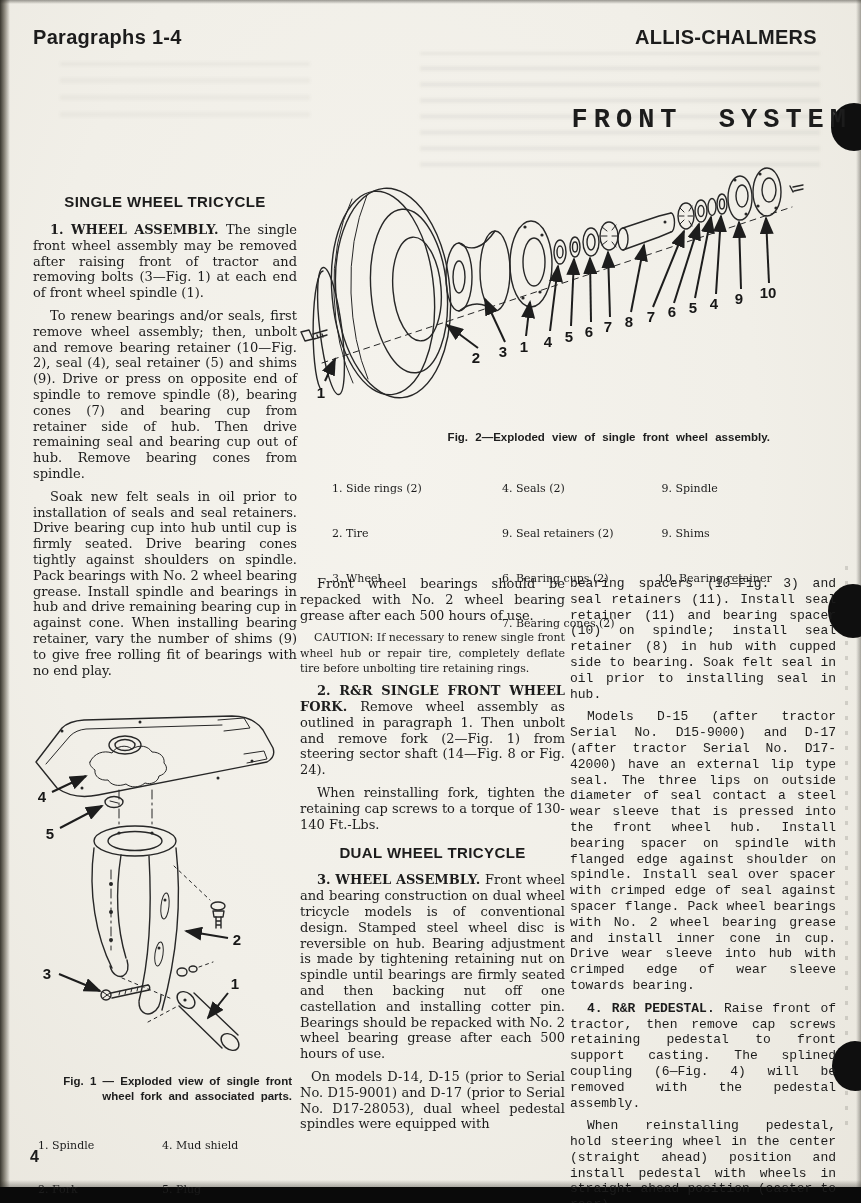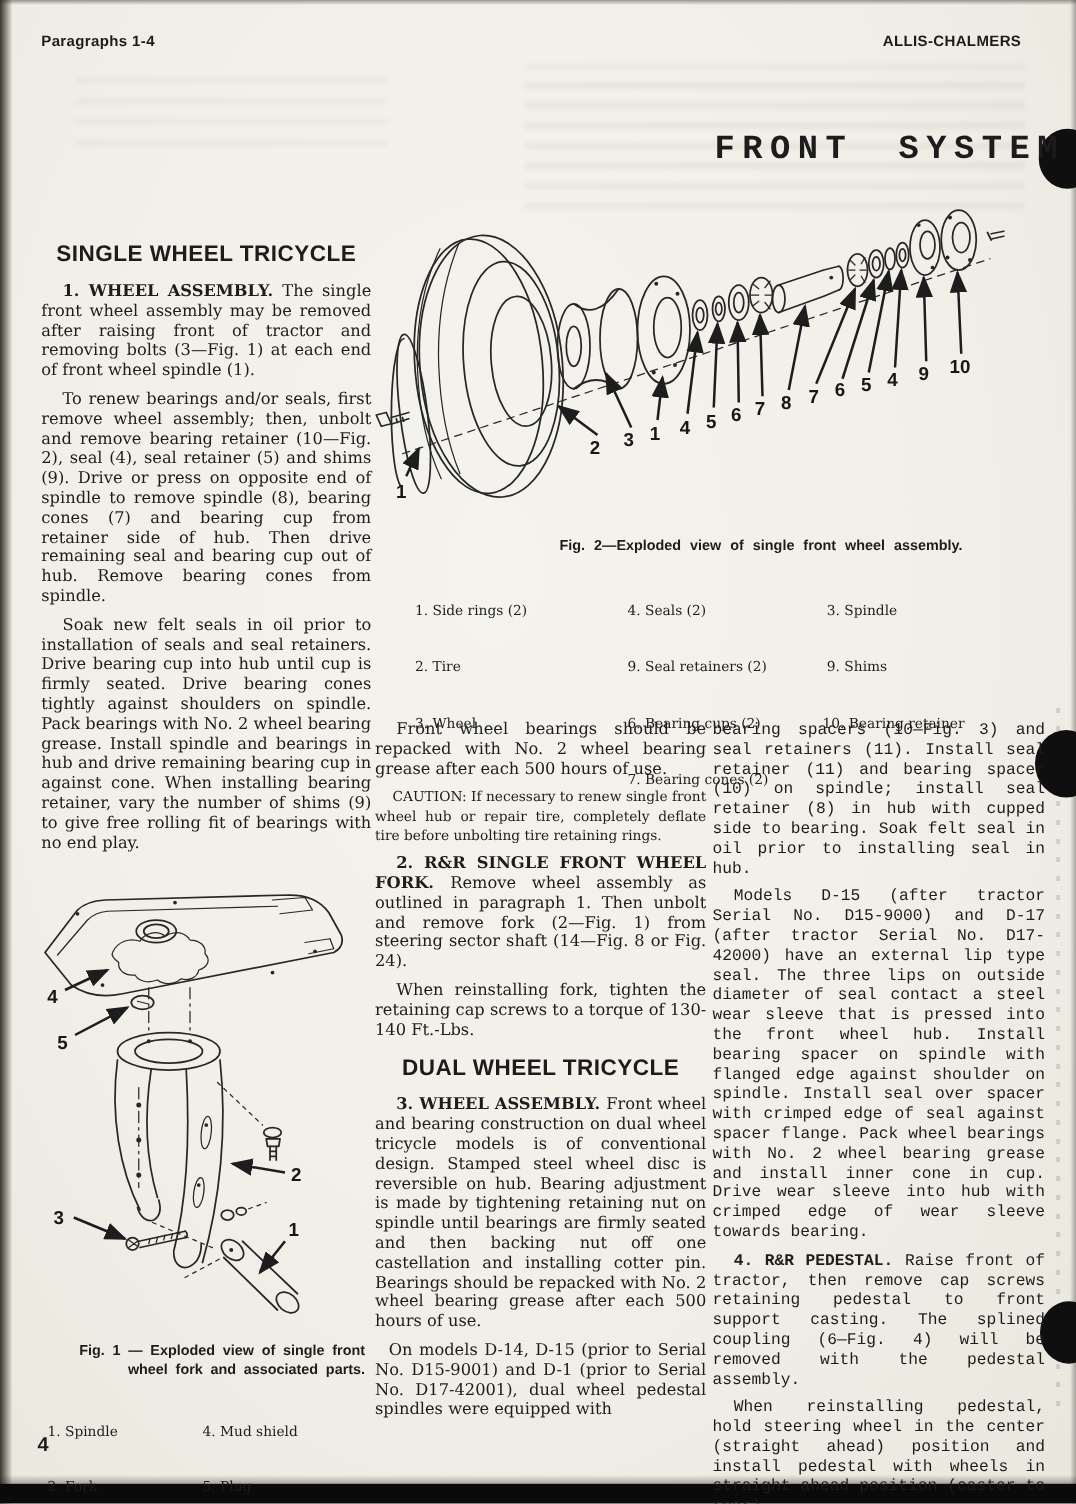--- a/index.html
+++ b/index.html
@@ -17,31 +17,31 @@
   .hole1{left:831px;top:103px;width:46px;height:48px;}
   .hole2{left:828px;top:584px;width:50px;height:54px;}
   .hole3{left:832px;top:1041px;width:46px;height:50px;}
   .ghost1{left:420px;top:52px;width:400px;height:115px;filter:blur(1.6px);
           background:repeating-linear-gradient(0deg,rgba(70,68,60,.06) 0 5px,rgba(0,0,0,0) 5px 16px);}
   .ghost2{left:60px;top:62px;width:250px;height:55px;filter:blur(1.8px);
           background:repeating-linear-gradient(0deg,rgba(70,68,60,.045) 0 5px,rgba(0,0,0,0) 5px 17px);}
   .ghost3{left:845px;top:566px;width:3px;height:560px;
           background:repeating-linear-gradient(180deg,rgba(70,68,60,.18) 0 4px,rgba(0,0,0,0) 4px 15px);}
   
-  .hdr{font-family:"Liberation Sans",sans-serif;font-weight:bold;font-size:12px;letter-spacing:.3px;}
+  .hdr{font-family:"Liberation Sans",sans-serif;font-weight:bold;font-size:20px;letter-spacing:.3px;}
   .hdr-left{left:33px;top:26px;}
   .hdr-right{right:44px;top:26px;}
   .title{left:0;top:105px;width:852px;text-align:right;font-family:Liberation Mono, monospace;
          font-weight:bold;font-size:27px;letter-spacing:6px;word-spacing:14px;}
   
   .col{width:264px;}
   .col-left{left:33px;top:193px;}
   .col-mid{left:300px;top:576px;width:265px;}
   .col-right{left:570px;top:576px;width:266px;font-family:Liberation Mono, monospace;}
-  .sec-head{font-family:"Liberation Sans",sans-serif;font-weight:bold;font-size:18px;letter-spacing:.4px;
+  .sec-head{font-family:"Liberation Sans",sans-serif;font-weight:bold;font-size:15px;letter-spacing:.4px;
             text-align:center;margin:0 0 12px 0;}
   .sec-head.mid{margin:12px 0 11px 0;}
   p{margin:0 0 7px 0;font-size:13px;line-height:15.8px;text-align:justify;text-indent:17px;}
   p.cont{text-indent:0;}
   p.caution{font-size:11px;line-height:15.3px;text-indent:14px;}
   b.lead{font-weight:bold;}
   b.lead:not(:empty)::after{content:"\00a0";}
   
   .figsvg{position:absolute;}
   .figsvg svg{display:block;width:100%;height:100%;}
@@ -226,33 +226,33 @@
     <div>2. Tire</div>
     <div>3. Wheel</div>
   </div>
   <div class="abs legend f2l2">
     <div>4. Seals (2)</div>
     <div>9. Seal retainers (2)</div>
     <div>6. Bearing cups (2)</div>
     <div>7. Bearing cones (2)</div>
   </div>
   <div class="abs legend f2l3">
-    <div> 3. Spindle</div>
+    <div> 9. Spindle</div>
     <div> 9. Shims</div>
     <div>10. Bearing retainer</div>
   </div>
 
   <div class="abs col col-mid">
     <p><span>Front wheel bearings should be repacked with No. 2 wheel bearing grease after each 500 hours of use.</span></p>
     <p class="caution"><b class="lead" style="font-weight:normal;">CAUTION:</b><span>If necessary to renew single front wheel hub or repair tire, completely deflate tire before unbolting tire retaining rings.</span></p>
     <p><b class="lead">2. R&amp;R SINGLE FRONT WHEEL FORK.</b><span>Remove wheel assembly as outlined in paragraph 1. Then unbolt and remove fork (2—Fig. 1) from steering sector shaft (14—Fig. 8 or Fig. 24).</span></p>
     <p><span>When reinstalling fork, tighten the retaining cap screws to a torque of 130-140 Ft.-Lbs.</span></p>
     <h2 class="sec-head mid">DUAL WHEEL TRICYCLE</h2>
     <p><b class="lead">3. WHEEL ASSEMBLY.</b><span>Front wheel and bearing construction on dual wheel tricycle models is of conventional design. Stamped steel wheel disc is reversible on hub. Bearing adjustment is made by tightening retaining nut on spindle until bearings are firmly seated and then backing nut off one castellation and installing cotter pin. Bearings should be repacked with No. 2 wheel bearing grease after each 500 hours of use.</span></p>
-    <p style="text-indent:11px;"><span>On models D-14, D-15 (prior to Serial No. D15-9001) and D-1 (prior to Serial No. D17-42001), dual wheel pedestal spindles were equipped with</span></p>
+    <p style="text-indent:11px;"><span>On models D-14, D-15 (prior to Serial No. D15-9001) and D-17 (prior to Serial No. D17-28053), dual wheel pedestal spindles were equipped with</span></p>
   </div>
 
   <div class="abs col col-right">
     <p class="cont"><span>bearing spacers (10—Fig. 3) and seal retainers (11). Install seal retainer (11) and bearing spacer (10) on spindle; install seal retainer (8) in hub with cupped side to bearing. Soak felt seal in oil prior to installing seal in hub.</span></p>
     <p><span>Models D-15 (after tractor Serial No. D15-9000) and D-17 (after tractor Serial No. D17-42000) have an external lip type seal. The three lips on outside diameter of seal contact a steel wear sleeve that is pressed into the front wheel hub. Install bearing spacer on spindle with flanged edge against shoulder on spindle. Install seal over spacer with crimped edge of seal against spacer flange. Pack wheel bearings with No. 2 wheel bearing grease and install inner cone in cup. Drive wear sleeve into hub with crimped edge of wear sleeve towards bearing.</span></p>
     <p><b class="lead">4. R&amp;R PEDESTAL.</b><span>Raise front of tractor, then remove cap screws retaining pedestal to front support casting. The splined coupling (6—Fig. 4) will be removed with the pedestal assembly.</span></p>
     <p><span>When reinstalling pedestal, hold steering wheel in the center (straight ahead) position and install pedestal with wheels in straight ahead position (caster to rear).</span></p>
   </div>
 
   <div class="abs figsvg" style="left:22px;top:698px;width:278px;height:372px;">

